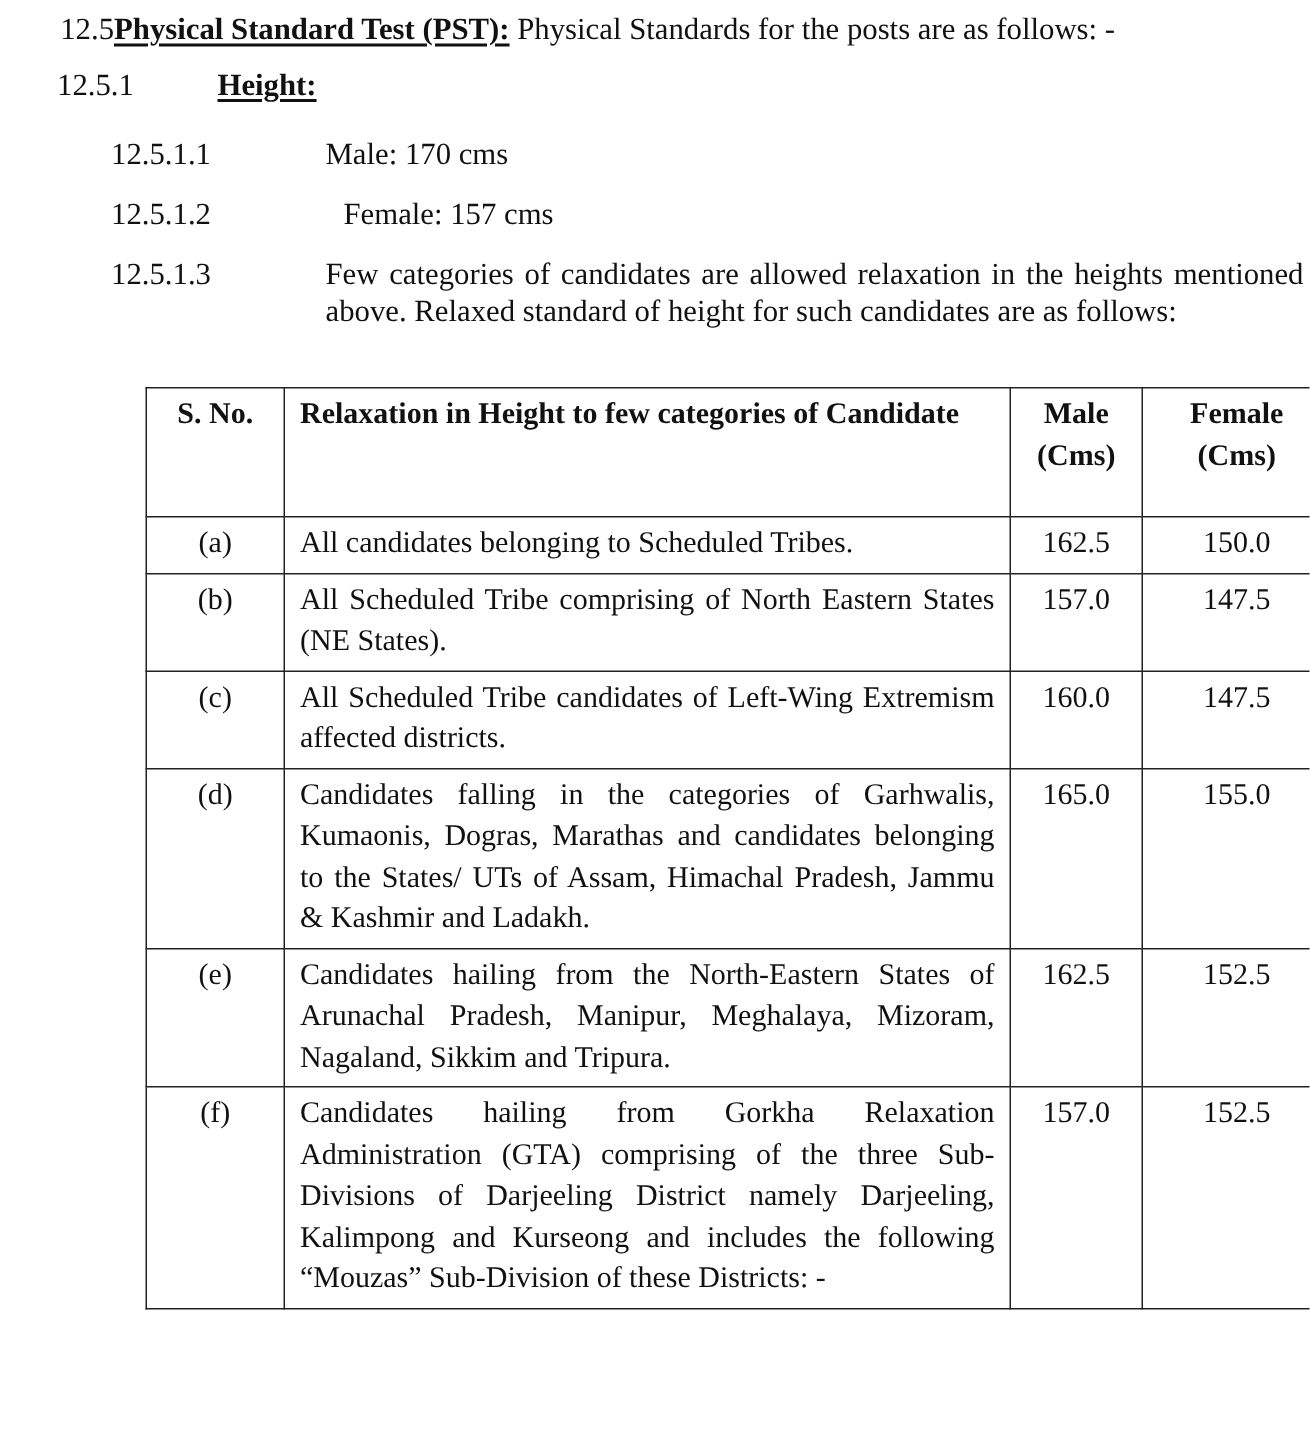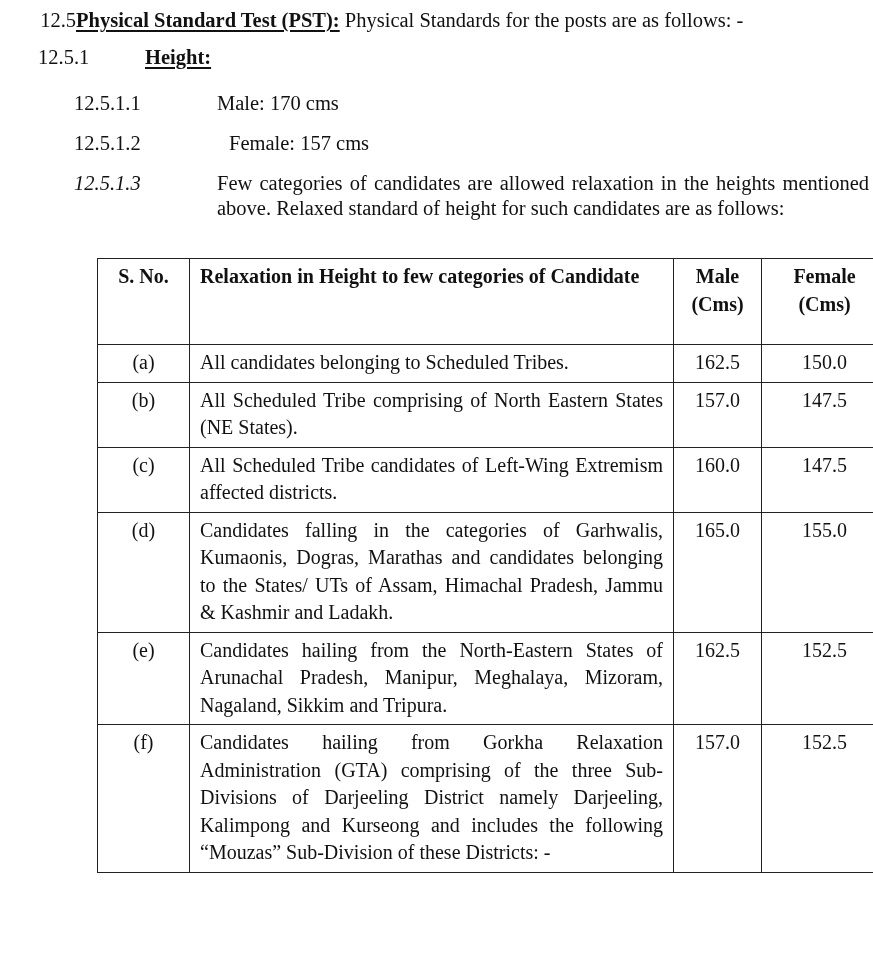--- a/index.html
+++ b/index.html
@@ -45,21 +45,21 @@
 <div class="line" style="left:38px; top:45px;">
   <span style="display:inline-block; width:107px;">12.5.1</span><span class="b u">Height:</span>
 </div>
 
 <div class="line" style="left:74px; top:91px;">12.5.1.1</div>
 <div class="line" style="left:217px; top:91px;">Male: 170 cms</div>
 
 <div class="line" style="left:74px; top:131px;">12.5.1.2</div>
 <div class="line" style="left:229px; top:131px;">Female: 157 cms</div>
 
-<div class="line" style="left:74px; top:171px;font-style:italic;">12.5.1.3</div>
+<div class="line" style="left:74px; top:171px;">12.5.1.3</div>
 <div class="para" style="top:171px;">Few categories of candidates are allowed relaxation in the heights mentioned above. Relaxed standard of height for such candidates are as follows:</div>
 
 <table>
   <colgroup>
       <col class="c1">
       <col class="c2">
       <col class="c3">
       <col class="c4">
     </colgroup>
   <thead>

